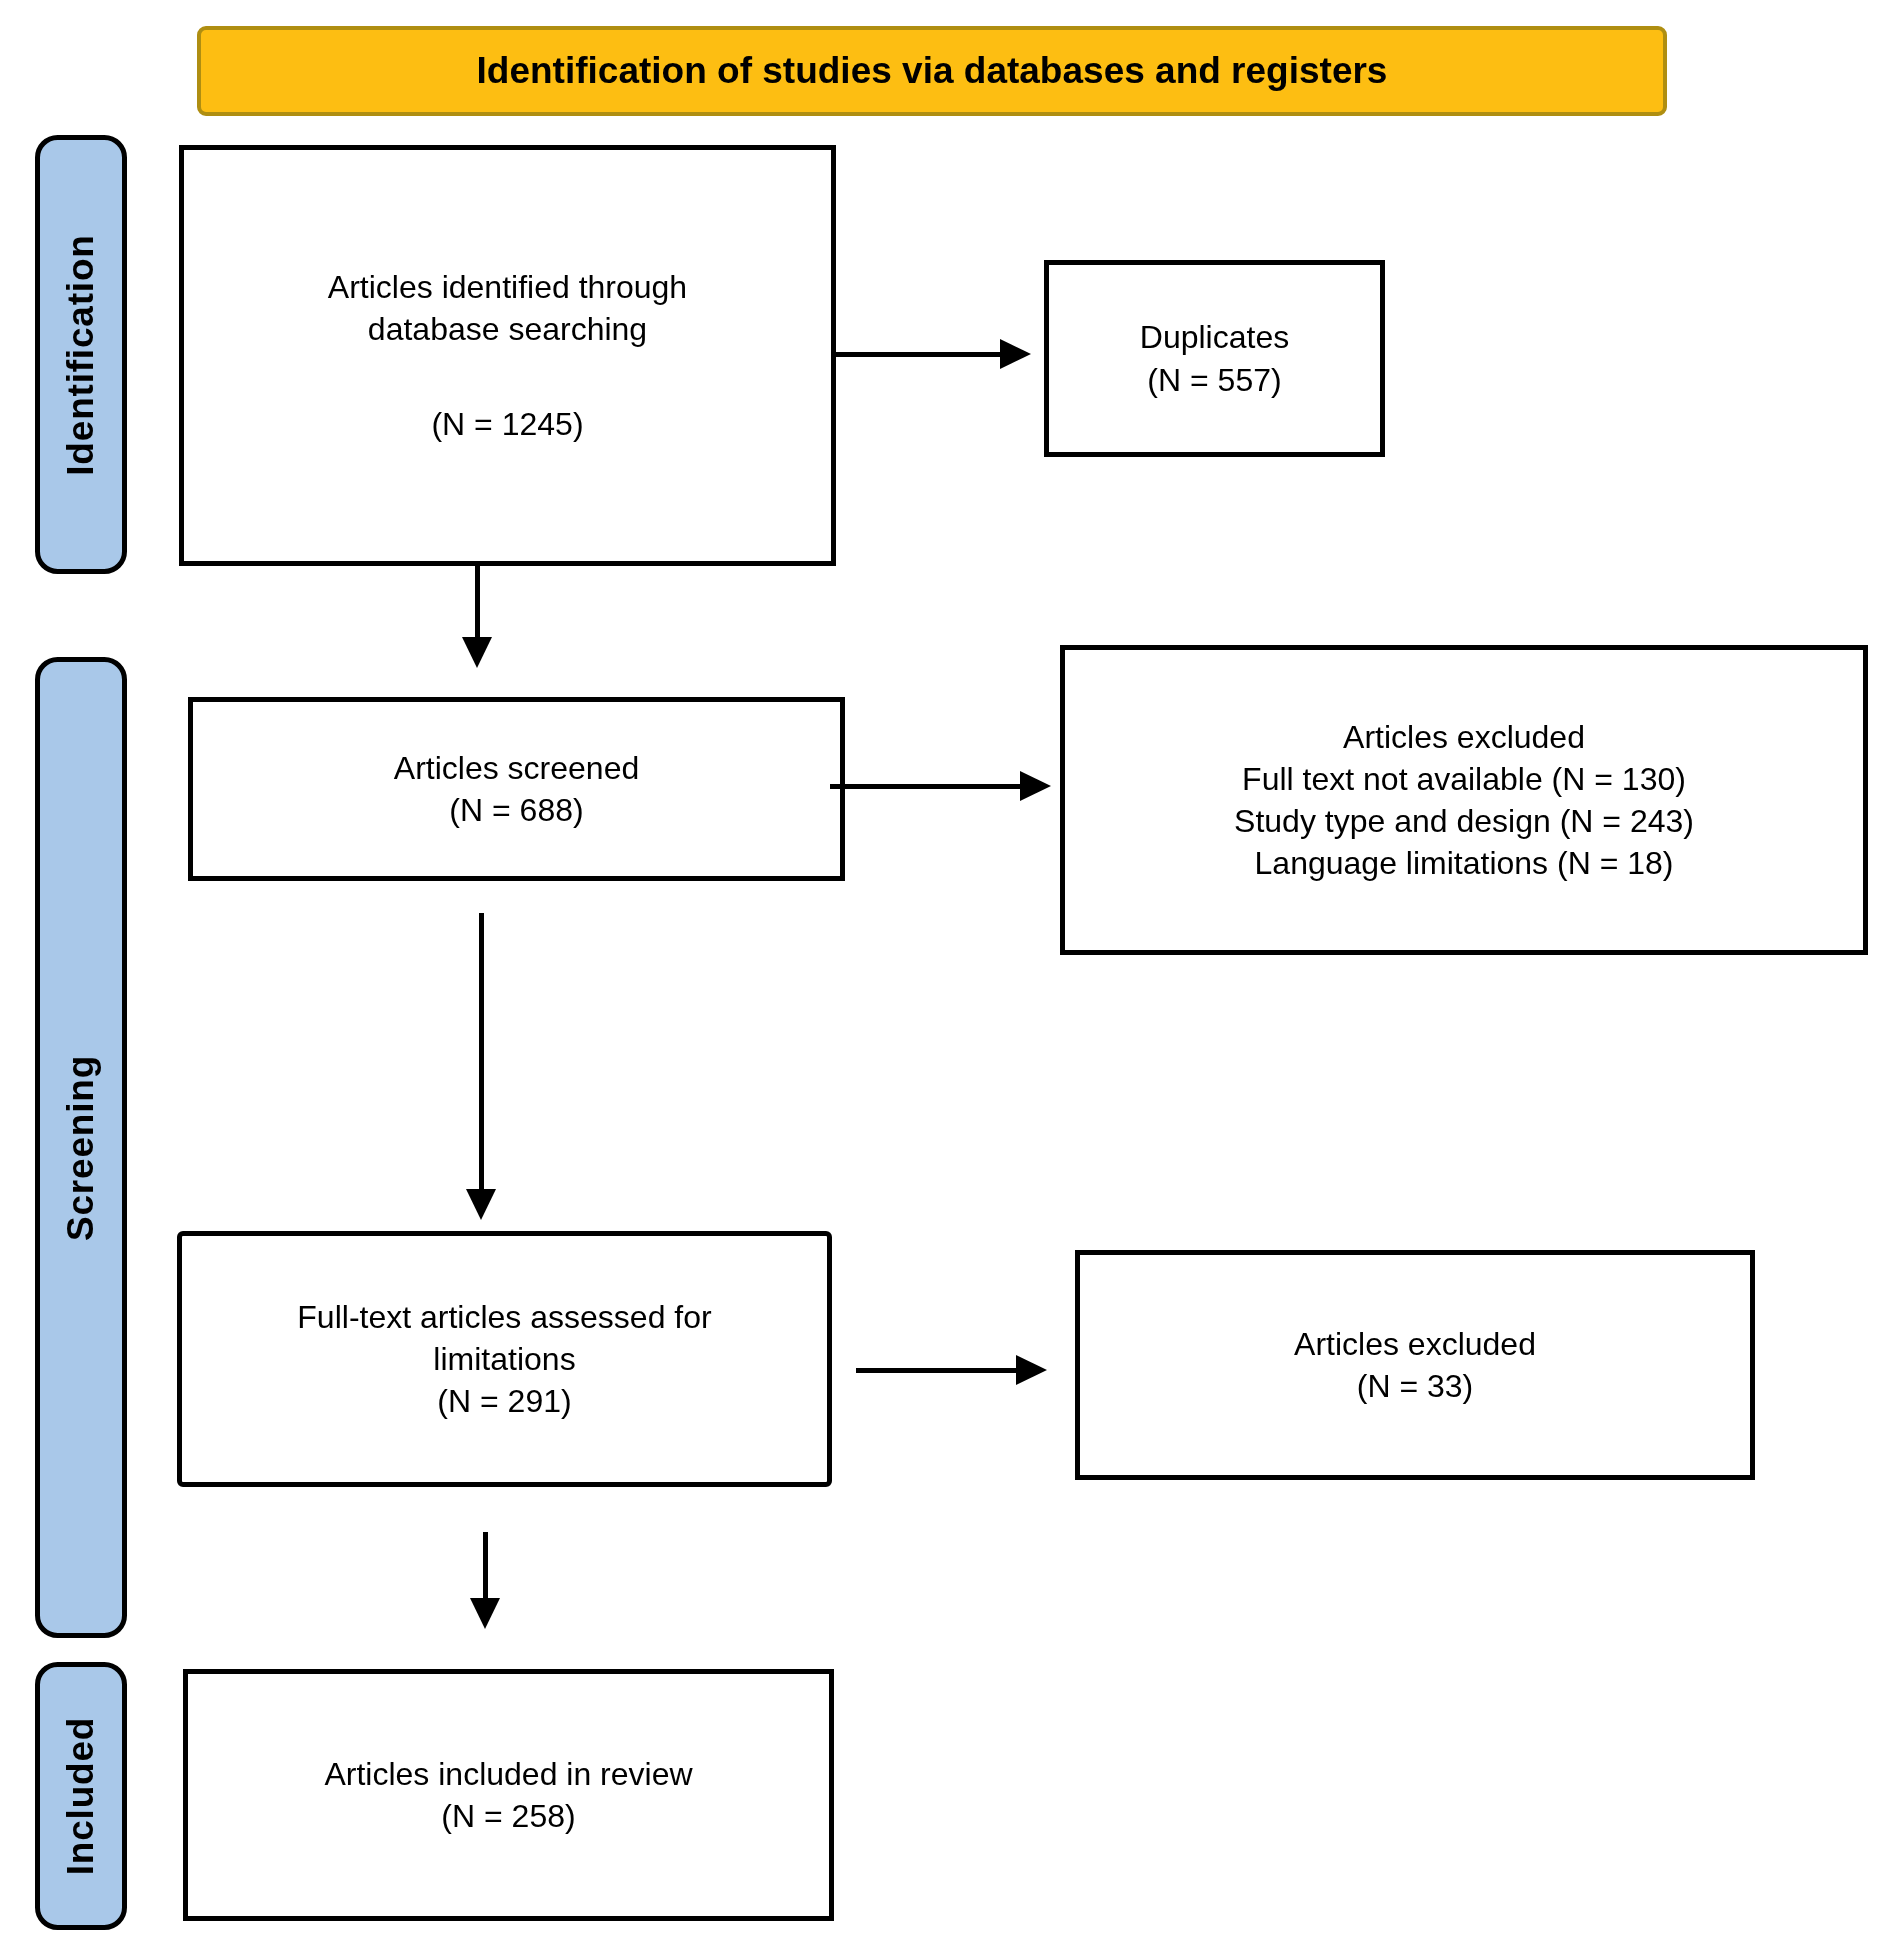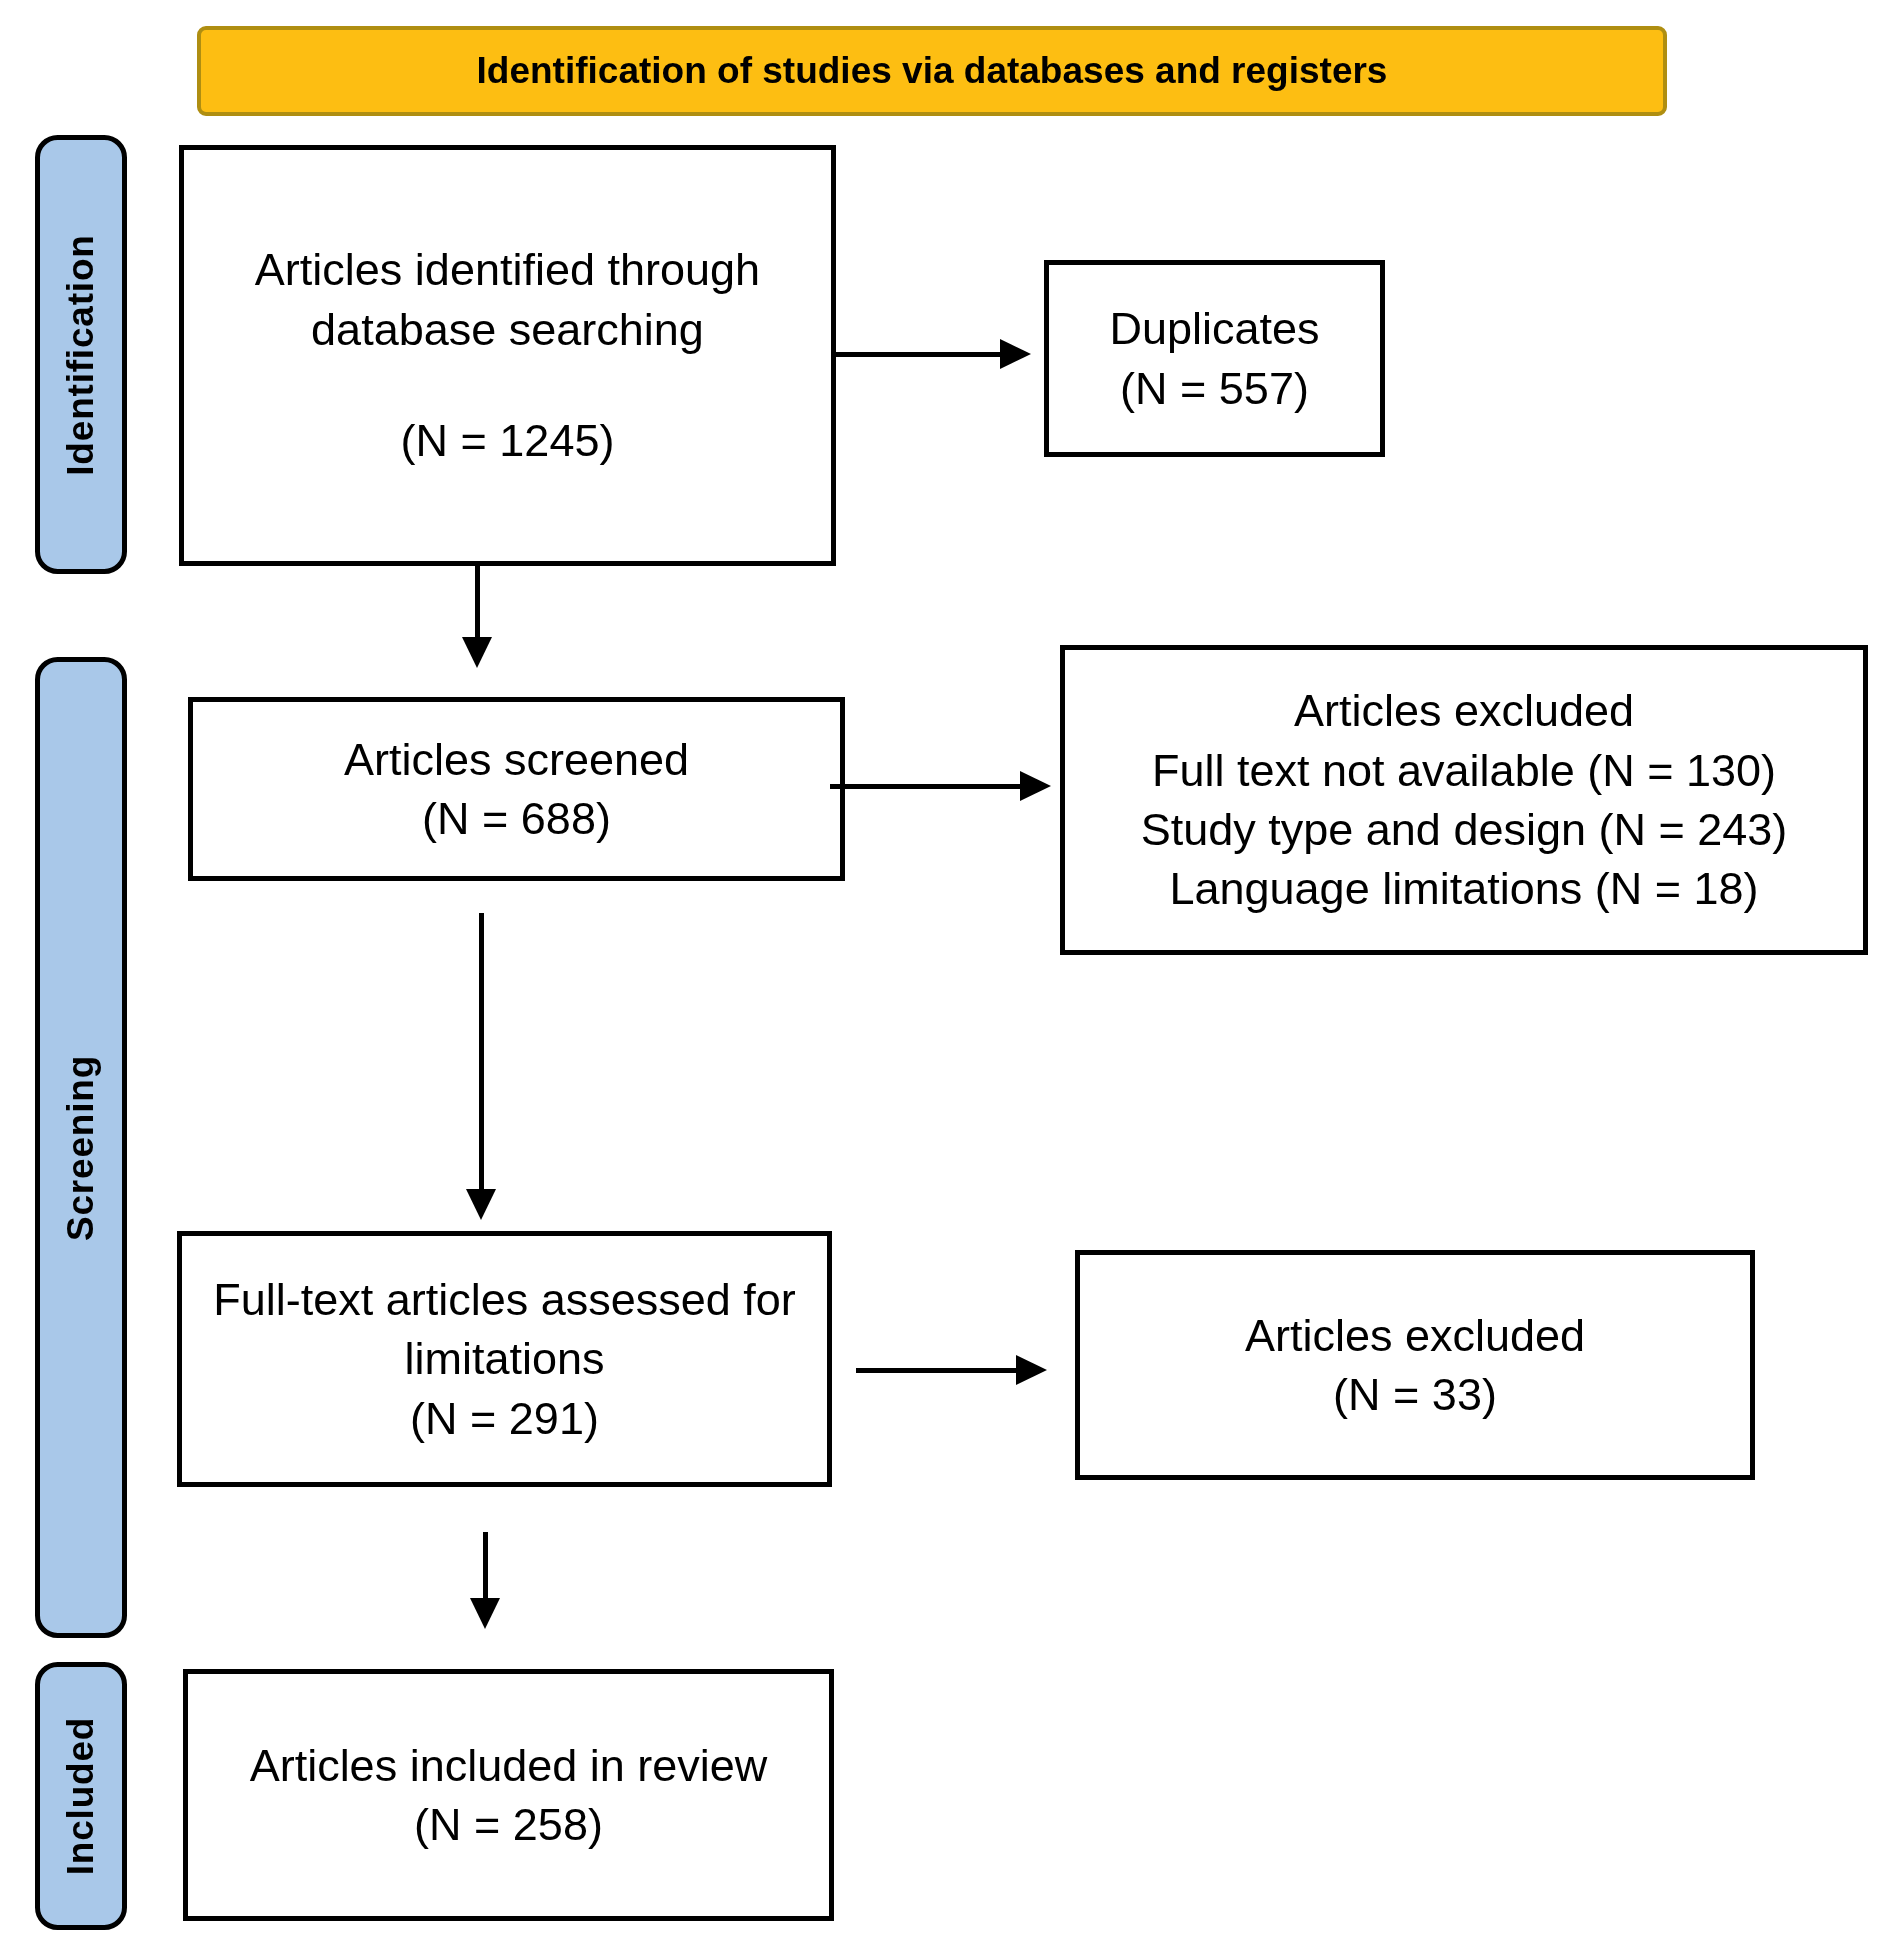--- a/index.html
+++ b/index.html
@@ -48,21 +48,21 @@
     letter-spacing:0.8px;
   }
   .fbox{
     position:absolute;
     background:#ffffff;
     border:5.6px solid var(--line-color,#000);
     box-sizing:border-box;
     display:flex; flex-direction:column;
     align-items:center; justify-content:center;
     text-align:center;
-    font-size:45px;
+    font-size:32px;
     line-height:1.32;
   }
   .fbox .box-line{display:block;}
   .count-gap{margin-top:52px;}
   .vline{position:absolute; width:4.8px; background:var(--line-color,#000);}
   .hline{position:absolute; height:4.8px; background:var(--line-color,#000);}
   .head-down{
     position:absolute; width:0; height:0;
     border-left:15.3px solid transparent;
     border-right:15.3px solid transparent;
@@ -110,21 +110,21 @@
     <span class="box-line">(N = 688)</span>
   </div>
 
   <div class="fbox" style="left:1060px; top:645px; width:808px; height:310px;">
     <span class="box-line">Articles excluded</span>
     <span class="box-line">Full text not available (N = 130)</span>
     <span class="box-line">Study type and design (N = 243)</span>
     <span class="box-line">Language limitations (N = 18)</span>
   </div>
 
-  <div class="fbox" style="left:177px; top:1231px; width:655px; height:256px;">
+  <div class="fbox" style="left:177px; top:1231px; width:655px; height:256px;border-radius:6px;">
     <span class="box-line">Full-text articles assessed for</span>
     <span class="box-line">limitations</span>
     <span class="box-line">(N = 291)</span>
   </div>
 
   <div class="fbox" style="left:1075px; top:1250px; width:680px; height:230px;">
     <span class="box-line">Articles excluded</span>
     <span class="box-line">(N = 33)</span>
   </div>
 

